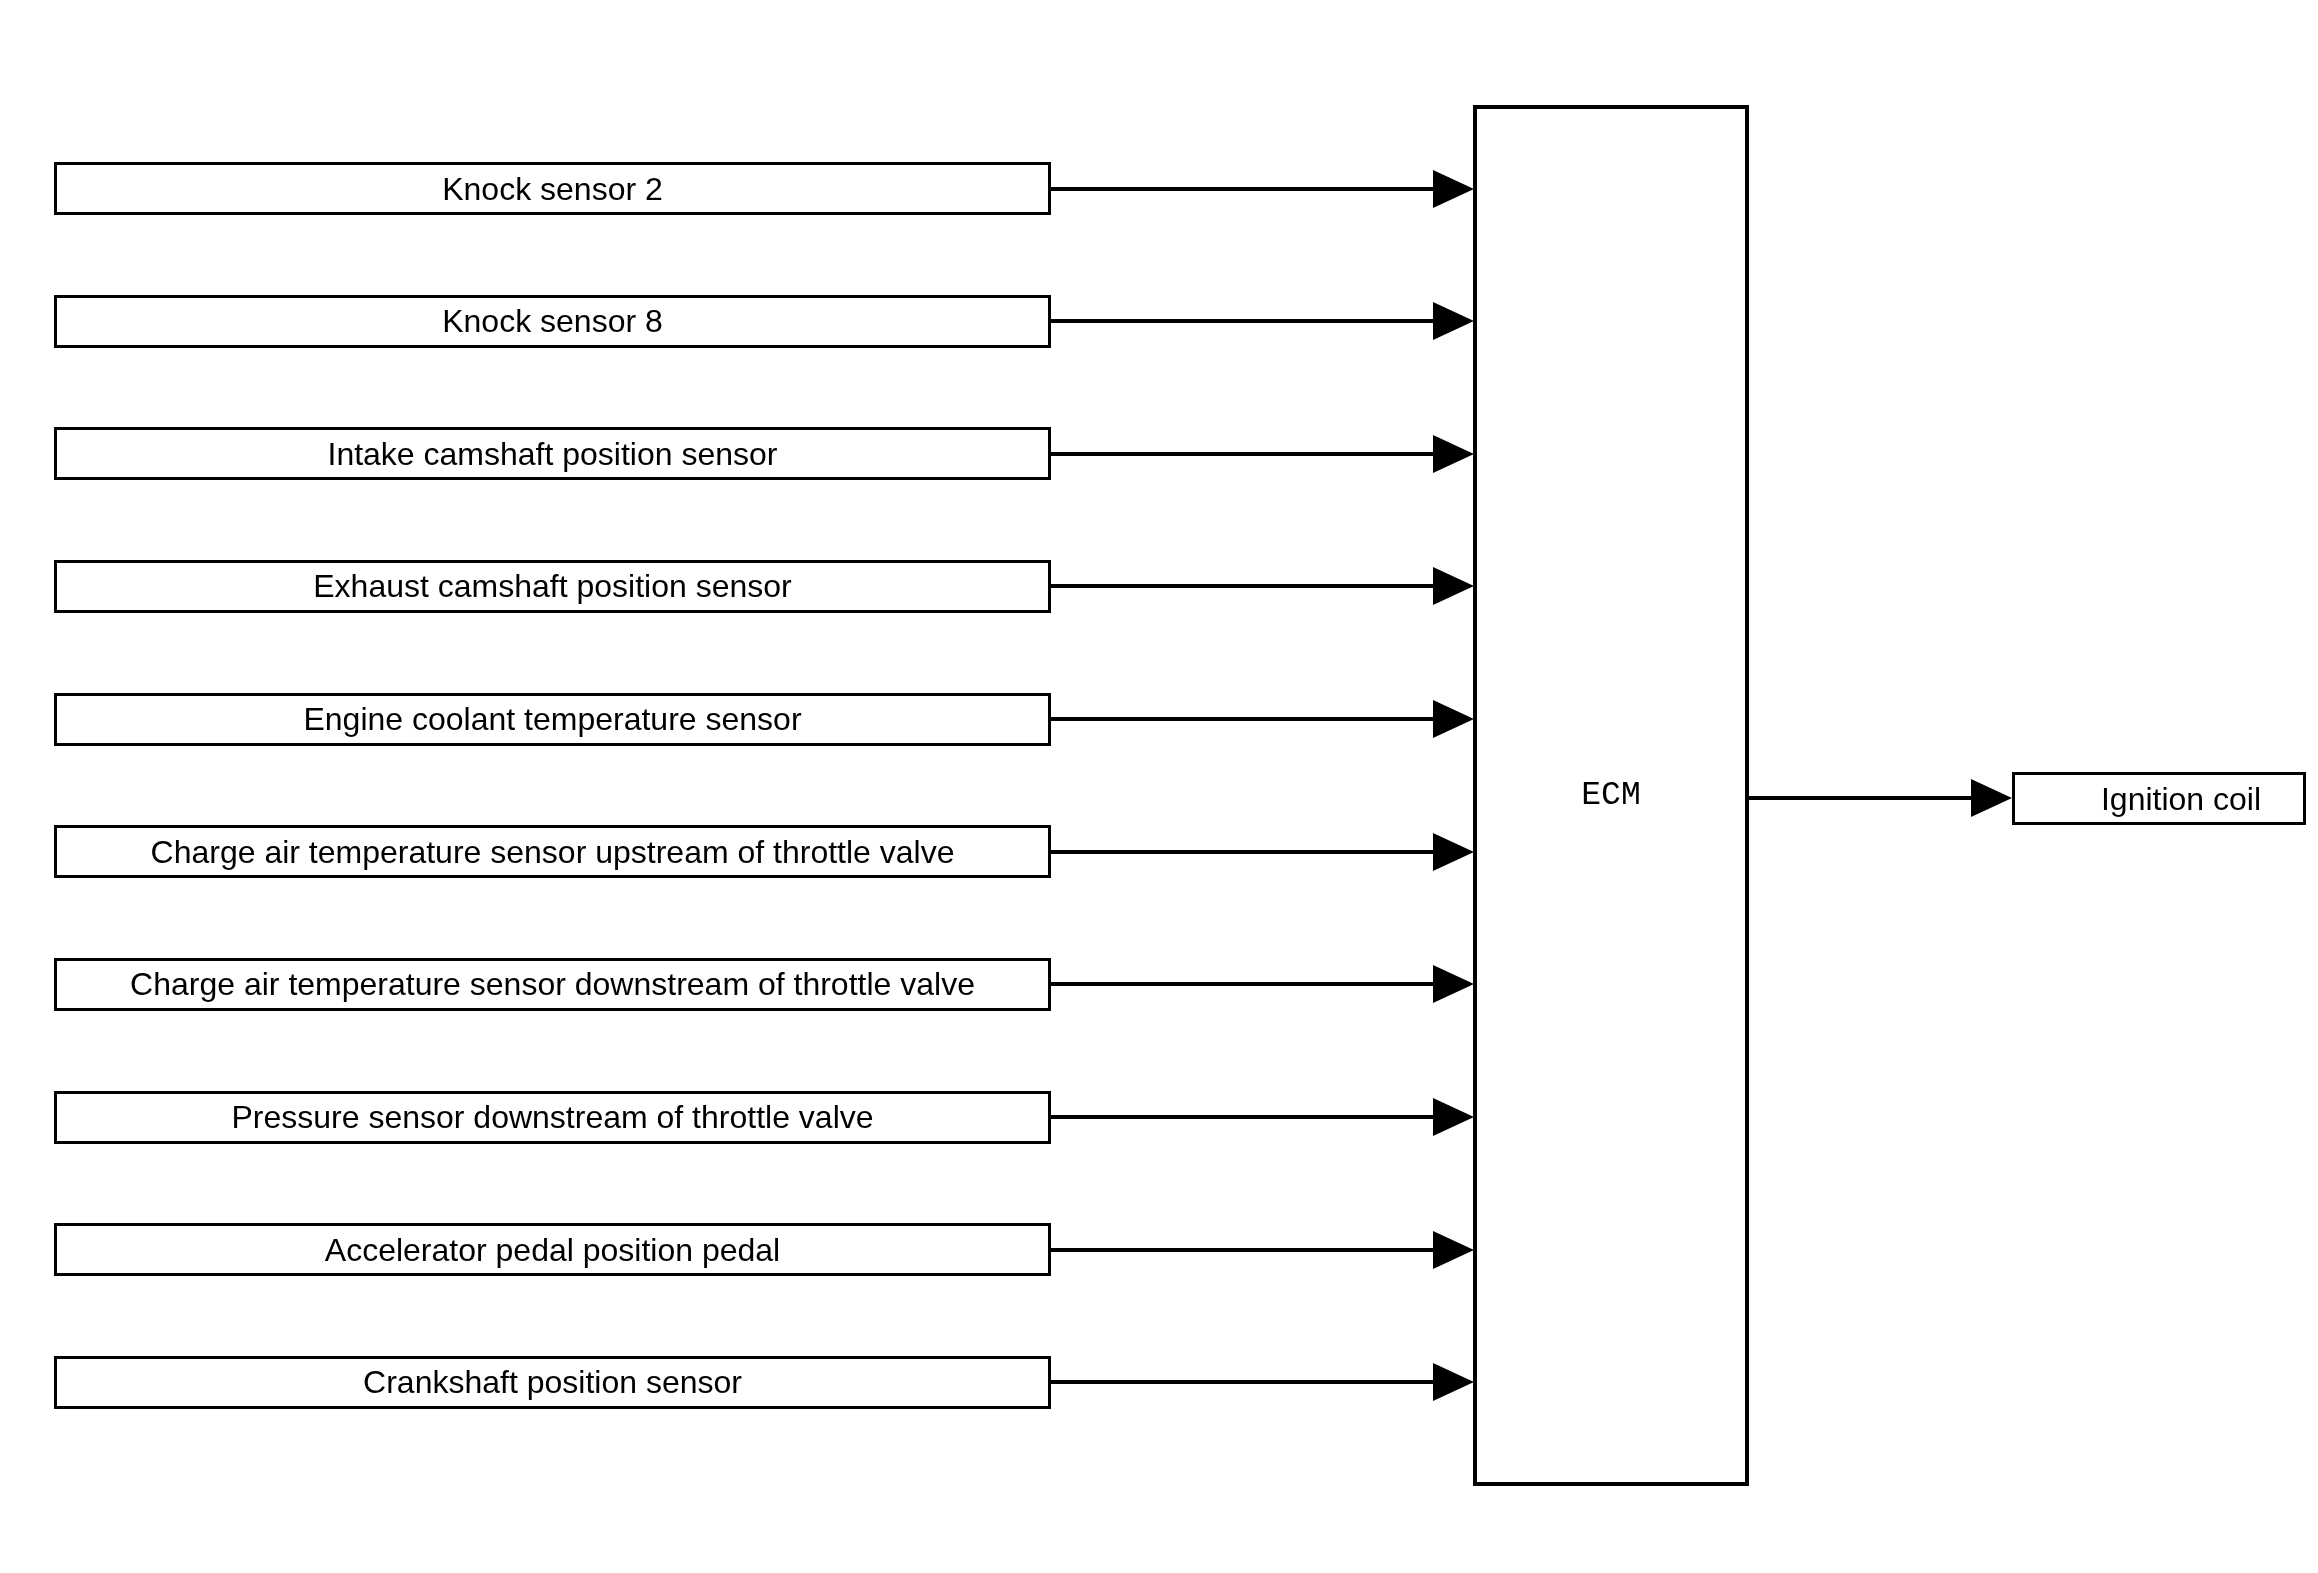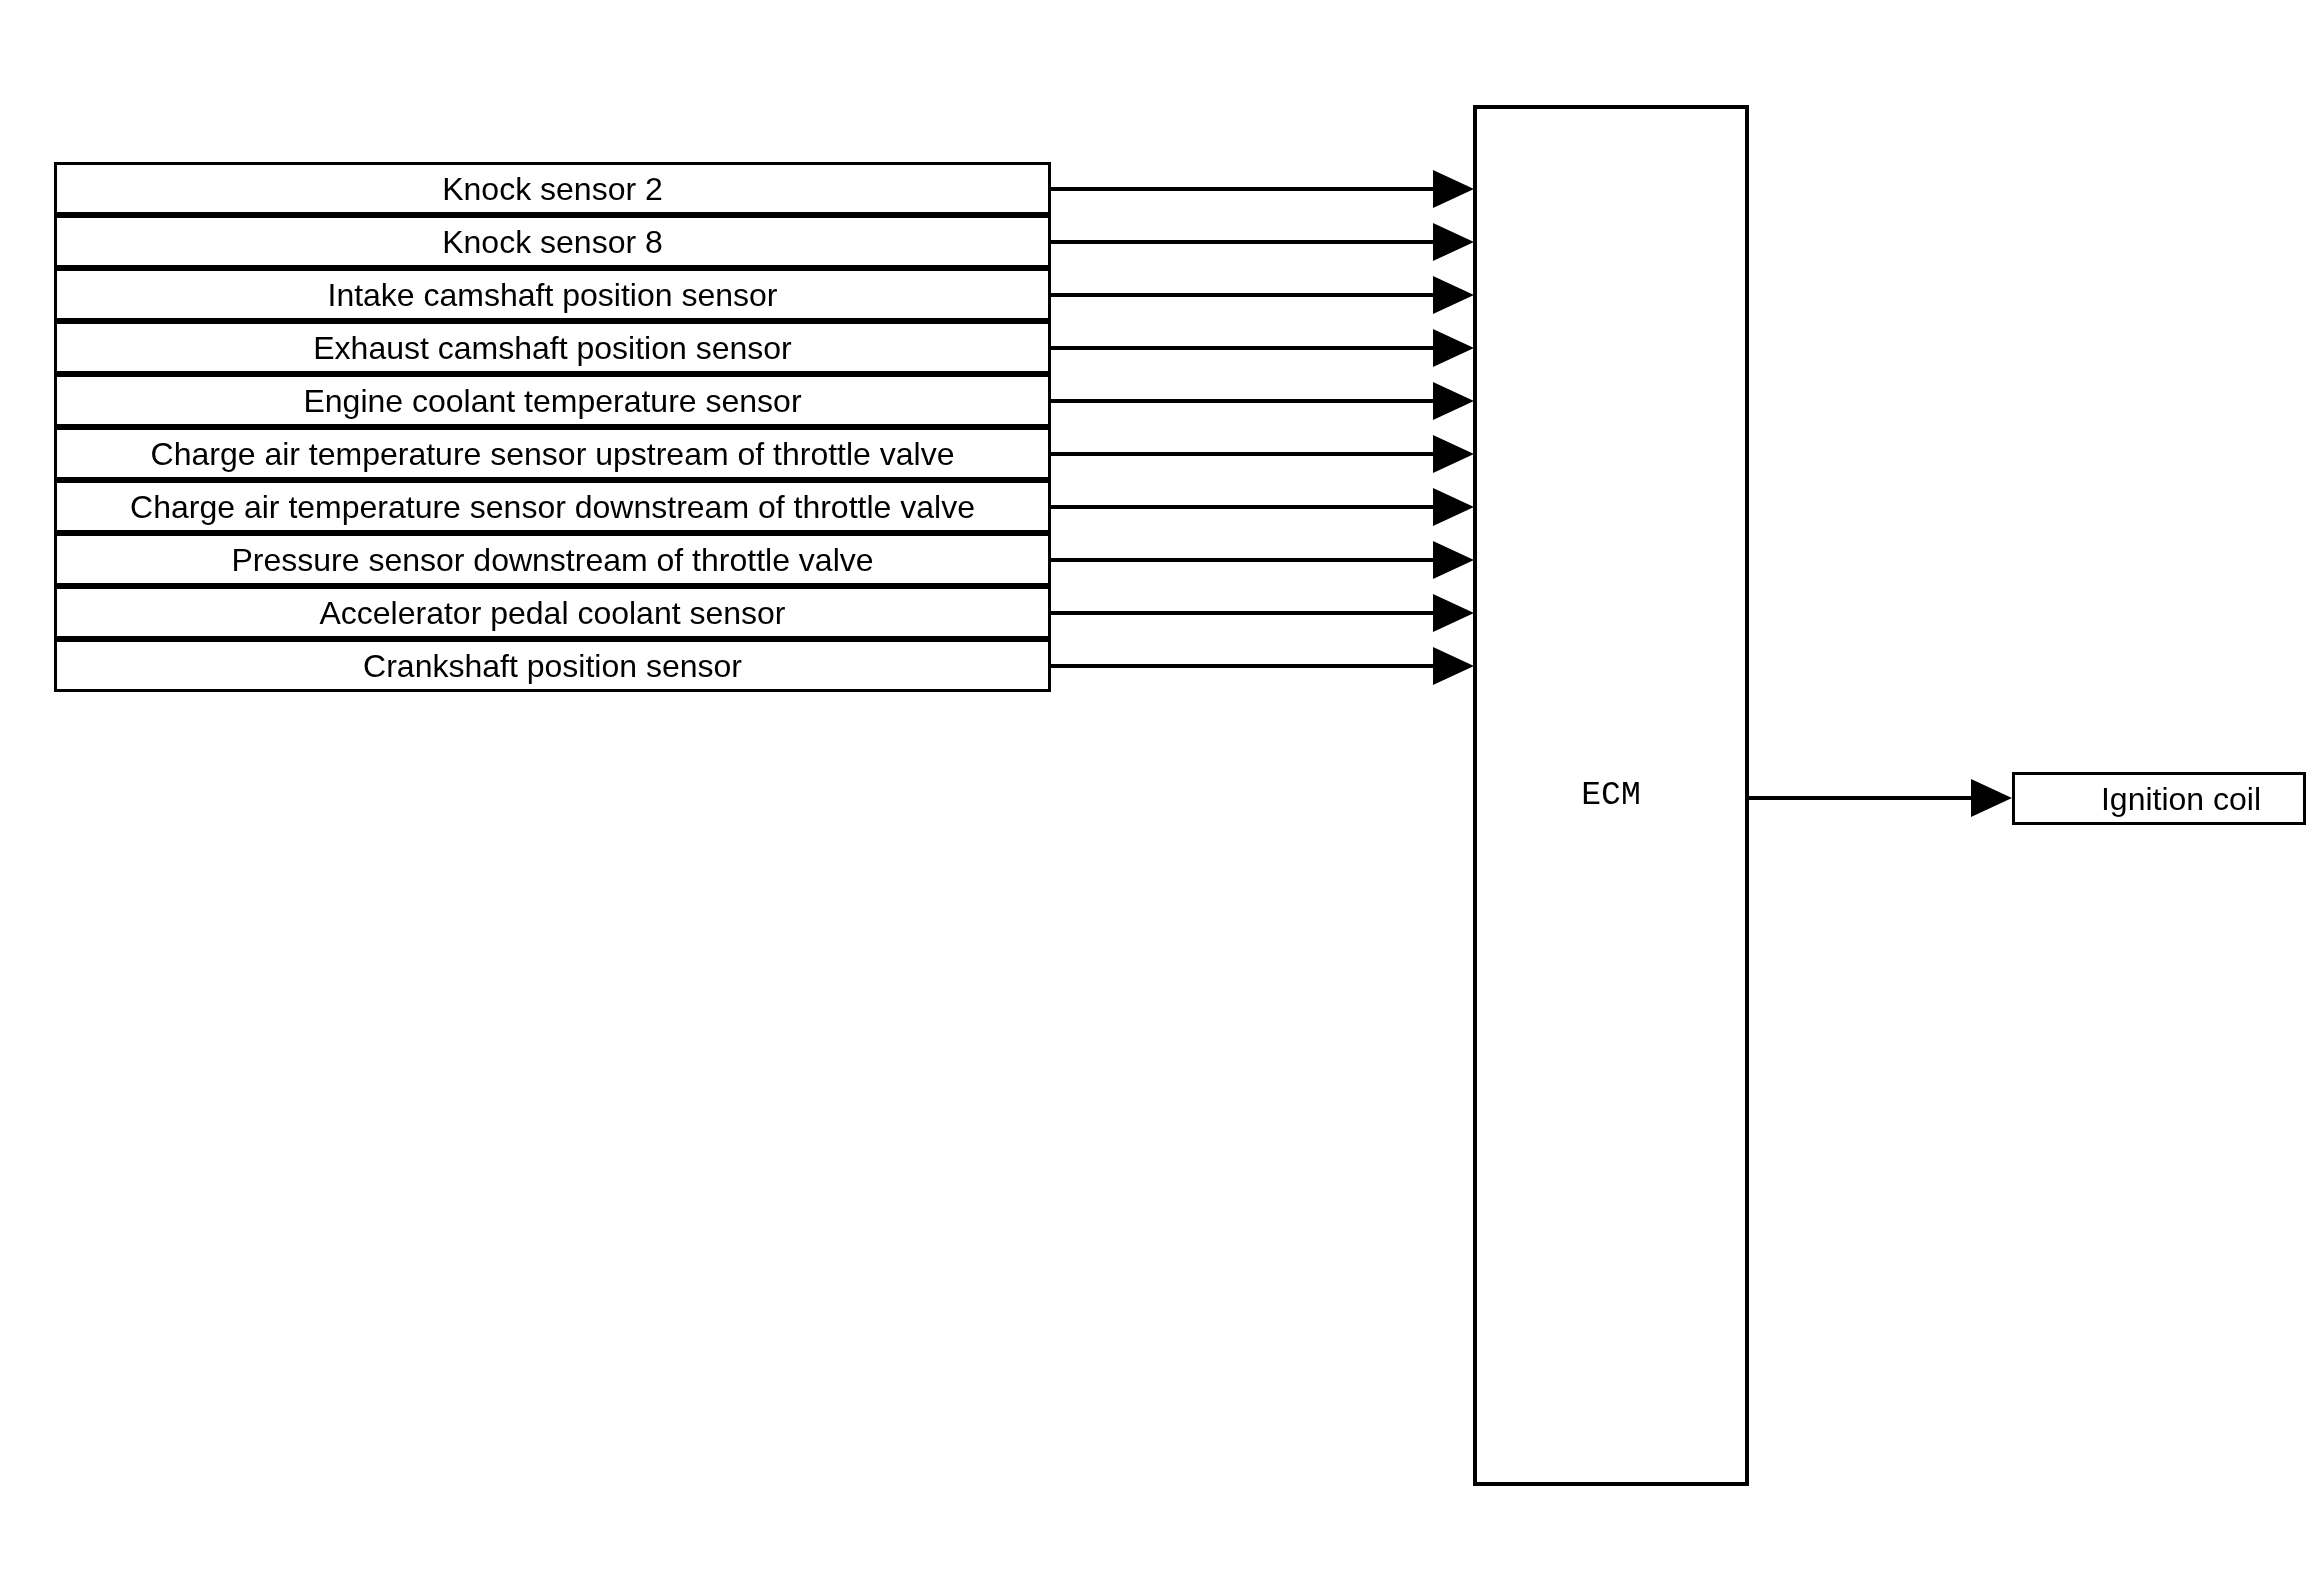--- a/index.html
+++ b/index.html
@@ -16,20 +16,21 @@
     font-family: "Liberation Sans", sans-serif;
   }
   
   .rows {
     position: absolute;
     left: 54px; top: 162px;
     width: 1420px;   
     height: 1247px;
     display: flex;
     flex-direction: column;
+    justify-content: space-between;
   }
   .sensor-row { display: flex; align-items: stretch; height: 53px; }
   .sensor-box {
     width: 997px;
     background: #ffffff;
     border: 3.4px solid #000000;
     display: flex; align-items: center; justify-content: center;
   }
   .label { font-size: 32px; line-height: 1; white-space: nowrap; }
   .arrow { flex: 1; display: flex; align-items: center; }
@@ -145,21 +146,21 @@
         <span class="label">Pressure sensor downstream of throttle valve</span>
       </div>
       <div class="arrow">
         <div class="arrow-line"></div>
         <div class="arrow-head"></div>
       </div>
     </div>
 
     <div class="sensor-row">
       <div class="sensor-box">
-        <span class="label">Accelerator pedal coolant sensor</span>
+        <span class="label">Accelerator pedal position pedal</span>
       </div>
       <div class="arrow">
         <div class="arrow-line"></div>
         <div class="arrow-head"></div>
       </div>
     </div>
 
     <div class="sensor-row">
       <div class="sensor-box">
         <span class="label">Crankshaft position sensor</span>

